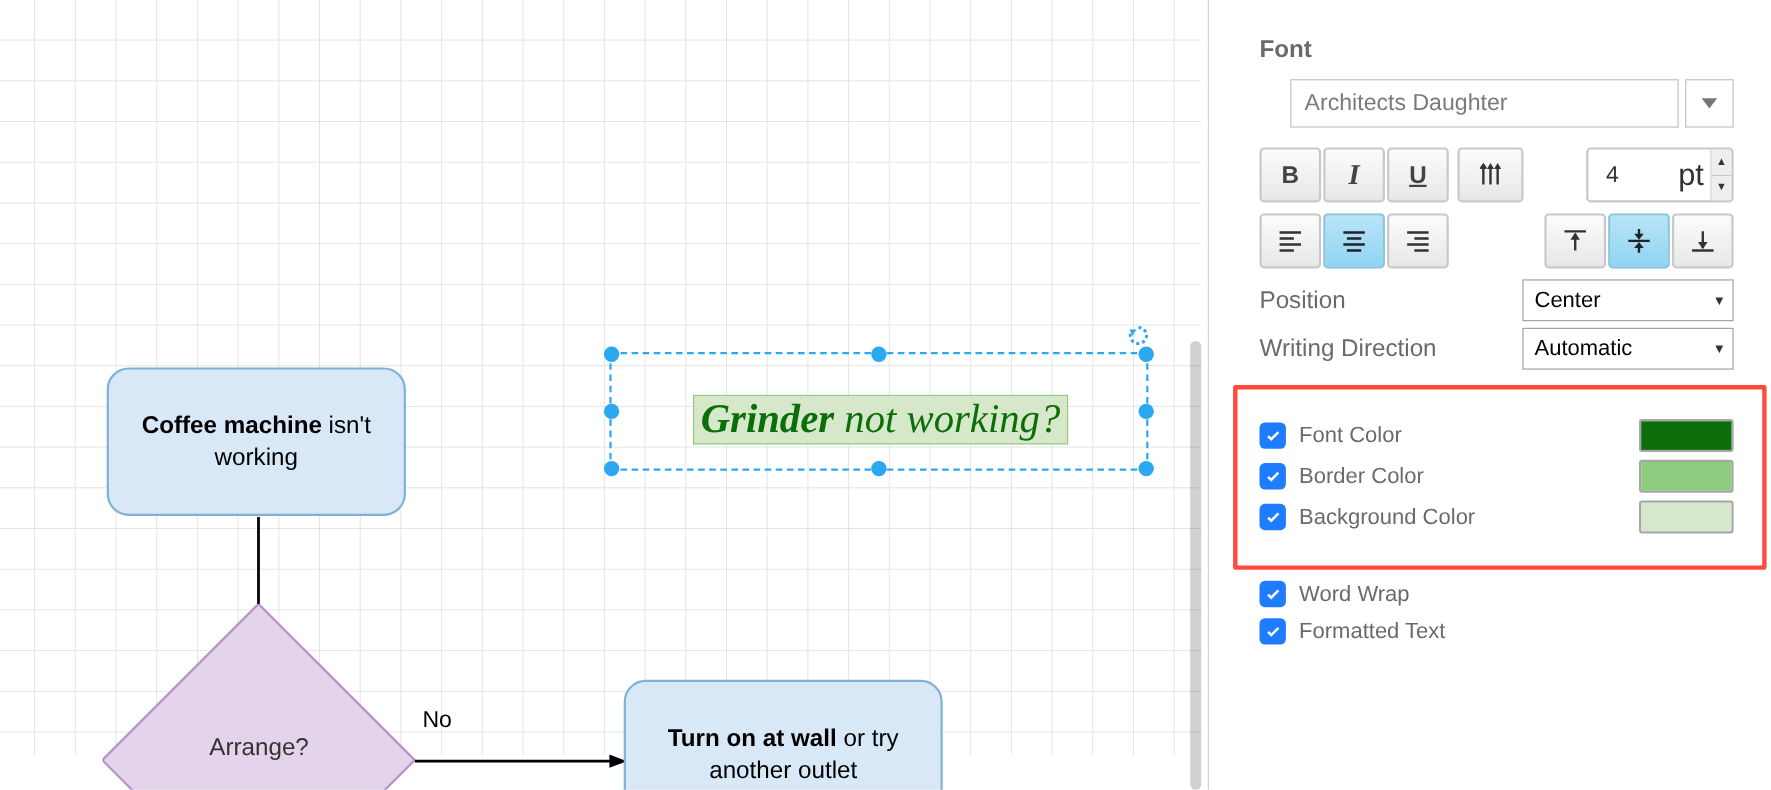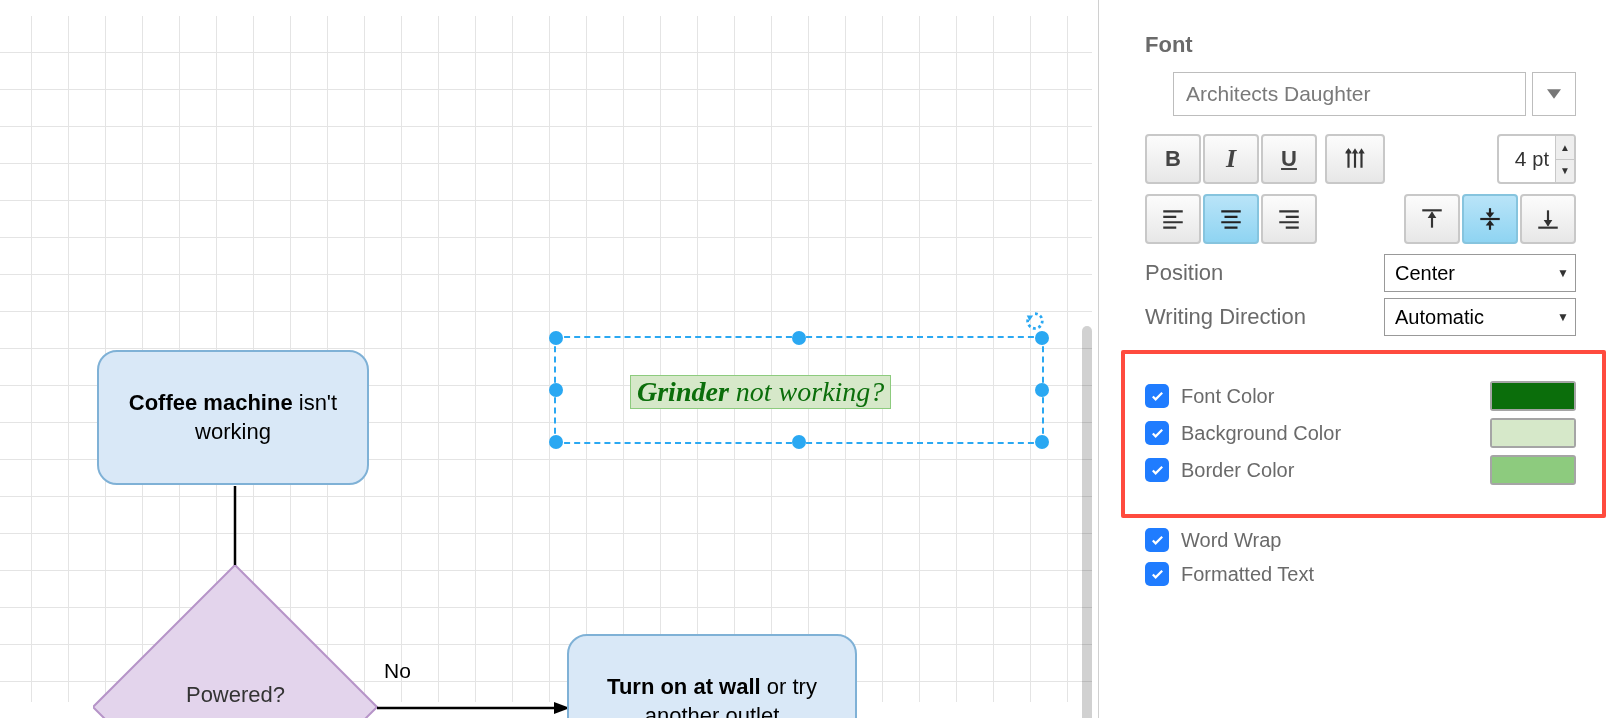--- a/index.html
+++ b/index.html
@@ -9,21 +9,21 @@
     overflow: hidden;
     font-family: "Helvetica Neue", Arial, sans-serif;
     color: #333;
     background: #fff;
     position: relative;
   }
 
   
   .canvas {
     position: absolute;
-    left: 0; top: 16px;
+    left: 0; top: 0;
     width: 1092px; height: 686px;
     background-color: #ffffff;
     background-image:
       linear-gradient(to right, #e4e4e4 1px, transparent 1px),
       linear-gradient(to bottom, #e4e4e4 1px, transparent 1px);
     background-size: 37px 37px;
     background-position: -6px -1px;
   }
   .canvas-scroll-shadow {
     position: absolute;
@@ -89,21 +89,21 @@
     right: -4px; top: -28px;
   }
   .rotate-handle svg { width: 22px; height: 22px; }
 
   .grinder-text {
     position: absolute;
     left: 630px; top: 359px;
     padding: 0 6px;
     background: #D6E8C9;
     border: 1px solid #8DCB7E;
-    font-size: 28px;
+    font-size: 37px;
     color: #0B6E0B;
     font-style: italic;
     font-family: "Comic Sans MS", cursive;
     font-weight: 500;
     white-space: nowrap;
   }
   .grinder-text .gb { font-weight: 700; }
 
   
   .panel {
@@ -176,21 +176,21 @@
     border-radius: 4px;
     height: 50px;
     background: #fff;
     overflow: hidden;
   }
   .size-val {
     font-size: 21px;
     padding: 0 6px 0 16px;
     text-align: right;
   }
-  .size-unit { font-size: 20px; padding-right: 6px; }
+  .size-unit { font-size: 28px; padding-right: 6px; margin-left: 48px; }
   .step-btns {
     display:flex; flex-direction:column; height:100%;
     border-left: 1px solid #c8c8c8;
   }
   .step {
     width: 18px; flex: 1;
     display:flex; align-items:center; justify-content:center;
     background:#eee; border-bottom:1px solid #c8c8c8;
     font-size:10px; cursor:pointer;
   }
@@ -261,21 +261,21 @@
 
   <svg style="position:absolute; left:228px; top:470px;" width="20" height="110">
     <line x1="7" y1="0" x2="7" y2="95" stroke="#000" stroke-width="2.5"></line>
     <polygon points="7,108 0,92 14,92" fill="#000"></polygon>
   </svg>
 
   <div class="diamond">
     <svg width="285" height="285">
       <polygon points="142,0 284,142 142,284 0,142" fill="#E3D4EC" stroke="#B694C8" stroke-width="2"></polygon>
     </svg>
-    <div class="diamond-label">Powered?</div>
+    <div class="diamond-label">Arrange?</div>
   </div>
 
   <span class="edge-label" style="left:384px; top:643px;">No</span>
 
   <svg style="position:absolute; left:377px; top:686px;" width="200" height="20">
     <line x1="0" y1="6" x2="180" y2="6" stroke="#000" stroke-width="2.5"></line>
     <polygon points="193,6 177,0 177,12" fill="#000"></polygon>
   </svg>
 
   <div class="node-box" style="left:567px; top:618px; width:290px; height:135px;">
@@ -431,37 +431,37 @@
           <div class="swatch-inner" style="background:#0B6E0B"></div>
         </button>
       </div>
       <div class="chk-row">
         <div class="chk-left">
           <div class="chk">
             <svg viewBox="0 0 16 16">
                 <path d="M3 8 l3 3 l7 -7" stroke="#fff" stroke-width="2.4" fill="none"></path>
               </svg>
           </div>
-          <span class="chk-label">Background Color</span>
+          <span class="chk-label">Border Color</span>
         </div>
         <button class="swatch">
-          <div class="swatch-inner" style="background:#D6E8C9"></div>
+          <div class="swatch-inner" style="background:#8DCB7E"></div>
         </button>
       </div>
       <div class="chk-row">
         <div class="chk-left">
           <div class="chk">
             <svg viewBox="0 0 16 16">
                 <path d="M3 8 l3 3 l7 -7" stroke="#fff" stroke-width="2.4" fill="none"></path>
               </svg>
           </div>
-          <span class="chk-label">Border Color</span>
+          <span class="chk-label">Background Color</span>
         </div>
         <button class="swatch">
-          <div class="swatch-inner" style="background:#8DCB7E"></div>
+          <div class="swatch-inner" style="background:#D6E8C9"></div>
         </button>
       </div>
     </div>
 
     <div class="plain-chk-row">
       <div class="chk">
         <svg viewBox="0 0 16 16">
             <path d="M3 8 l3 3 l7 -7" stroke="#fff" stroke-width="2.4" fill="none"></path>
           </svg>
       </div>

